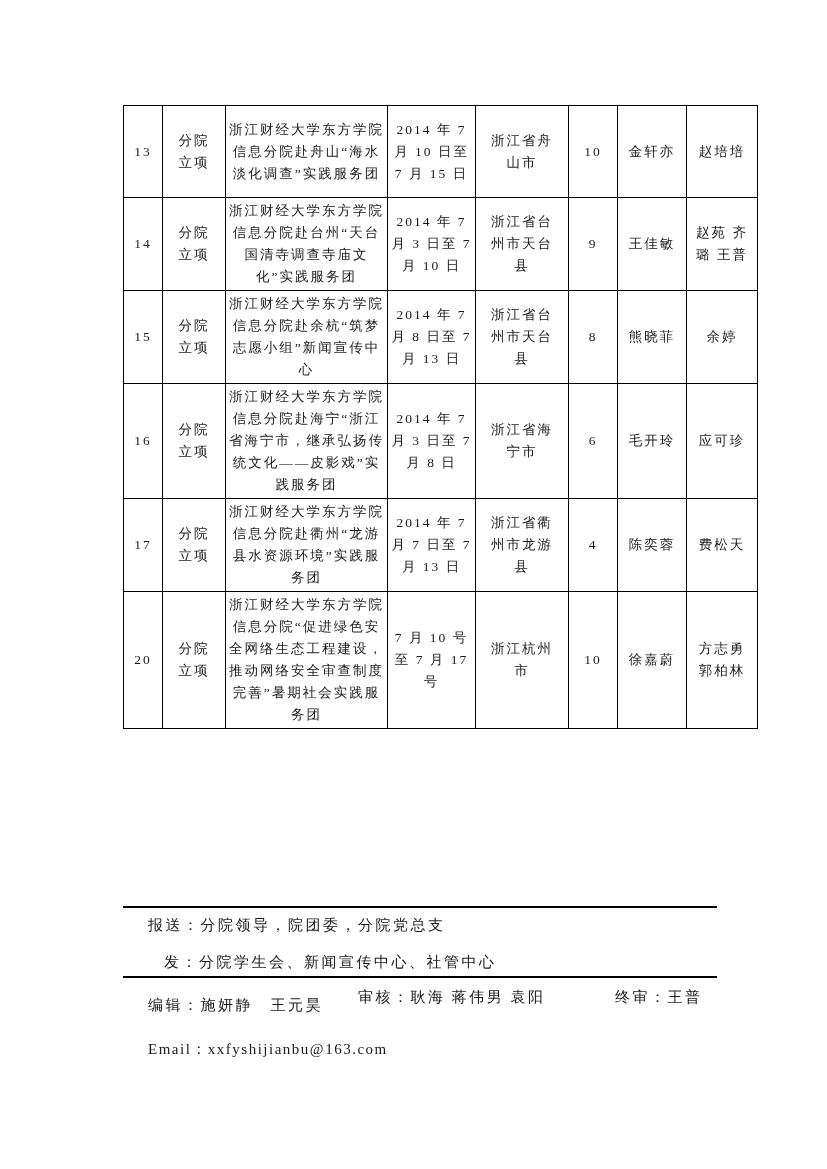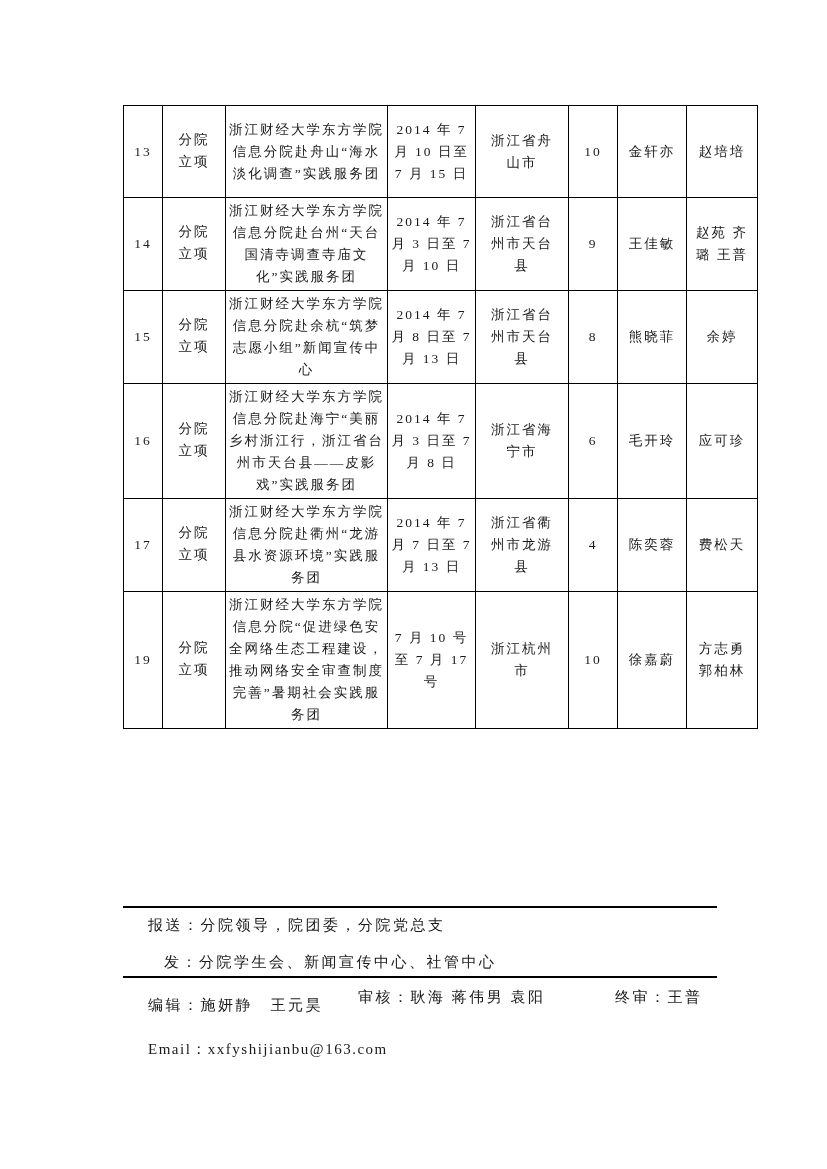--- a/index.html
+++ b/index.html
@@ -29,21 +29,21 @@
   }
   td.col-no     { width: 34px; letter-spacing: 0; }
   td.col-type   { width: 58px; }
   td.col-name   { width: 157px; text-align: justify; padding: 2px 7px; }
   td.col-date   { width: 83px; white-space: pre-line; letter-spacing: 1px; }
   td.col-loc    { width: 88px; }
   td.col-count  { width: 44px; letter-spacing: 0; font-family: Liberation Serif, serif; }
   td.col-leader { width: 64px; }
   td.col-mem    { width: 66px; }
   td.vtop { vertical-align: top; padding-top: 5px; }
-  .inner-type { width: 34px; margin: 0 auto; font-family: Liberation Mono, monospace; }
+  .inner-type { width: 34px; margin: 0 auto; }
   .inner-loc  { width: 64px; margin: 8px auto; }
   .rule {
     position: absolute; left: 123px; width: 594px; height: 2px;
     background: #000000;
   }
   .rule-top { top: 906px; }
   .rule-bottom { top: 976px; }
   .footer-text {
     position: absolute;
     font-size: 15px;
@@ -109,21 +109,21 @@
           </td>
         <td class="col-count">8</td>
         <td class="col-leader">熊晓菲</td>
         <td class="col-mem">余婷</td>
       </tr>
       <tr style="height:112px;">
         <td class="col-no">16</td>
         <td class="col-type">
             <div class="inner-type">分院立项</div>
           </td>
-        <td class="col-name">浙江财经大学东方学院信息分院赴海宁“美丽乡村浙江行，浙江省台州市天台县——皮影戏”实践服务团</td>
+        <td class="col-name">浙江财经大学东方学院信息分院赴海宁“浙江省海宁市，继承弘扬传统文化——皮影戏”实践服务团</td>
         <td class="col-date">2014 年 7
 月 3 日至 7
 月 8 日</td>
         <td class="col-loc">
             <div class="inner-loc">浙江省海宁市</div>
           </td>
         <td class="col-count">6</td>
         <td class="col-leader">毛开玲</td>
         <td class="col-mem">应可珍</td>
       </tr>
@@ -137,21 +137,21 @@
 月 7 日至 7
 月 13 日</td>
         <td class="col-loc">
             <div class="inner-loc">浙江省衢州市龙游县</div>
           </td>
         <td class="col-count">4</td>
         <td class="col-leader">陈奕蓉</td>
         <td class="col-mem">费松天</td>
       </tr>
       <tr style="height:130px;">
-        <td class="col-no">19</td>
+        <td class="col-no">20</td>
         <td class="col-type">
             <div class="inner-type">分院立项</div>
           </td>
         <td class="col-name">浙江财经大学东方学院信息分院“促进绿色安全网络生态工程建设，推动网络安全审查制度完善”暑期社会实践服务团</td>
         <td class="col-date">7 月 10 号
 至 7 月 17
 号</td>
         <td class="col-loc">
             <div class="inner-loc">浙江杭州市</div>
           </td>

